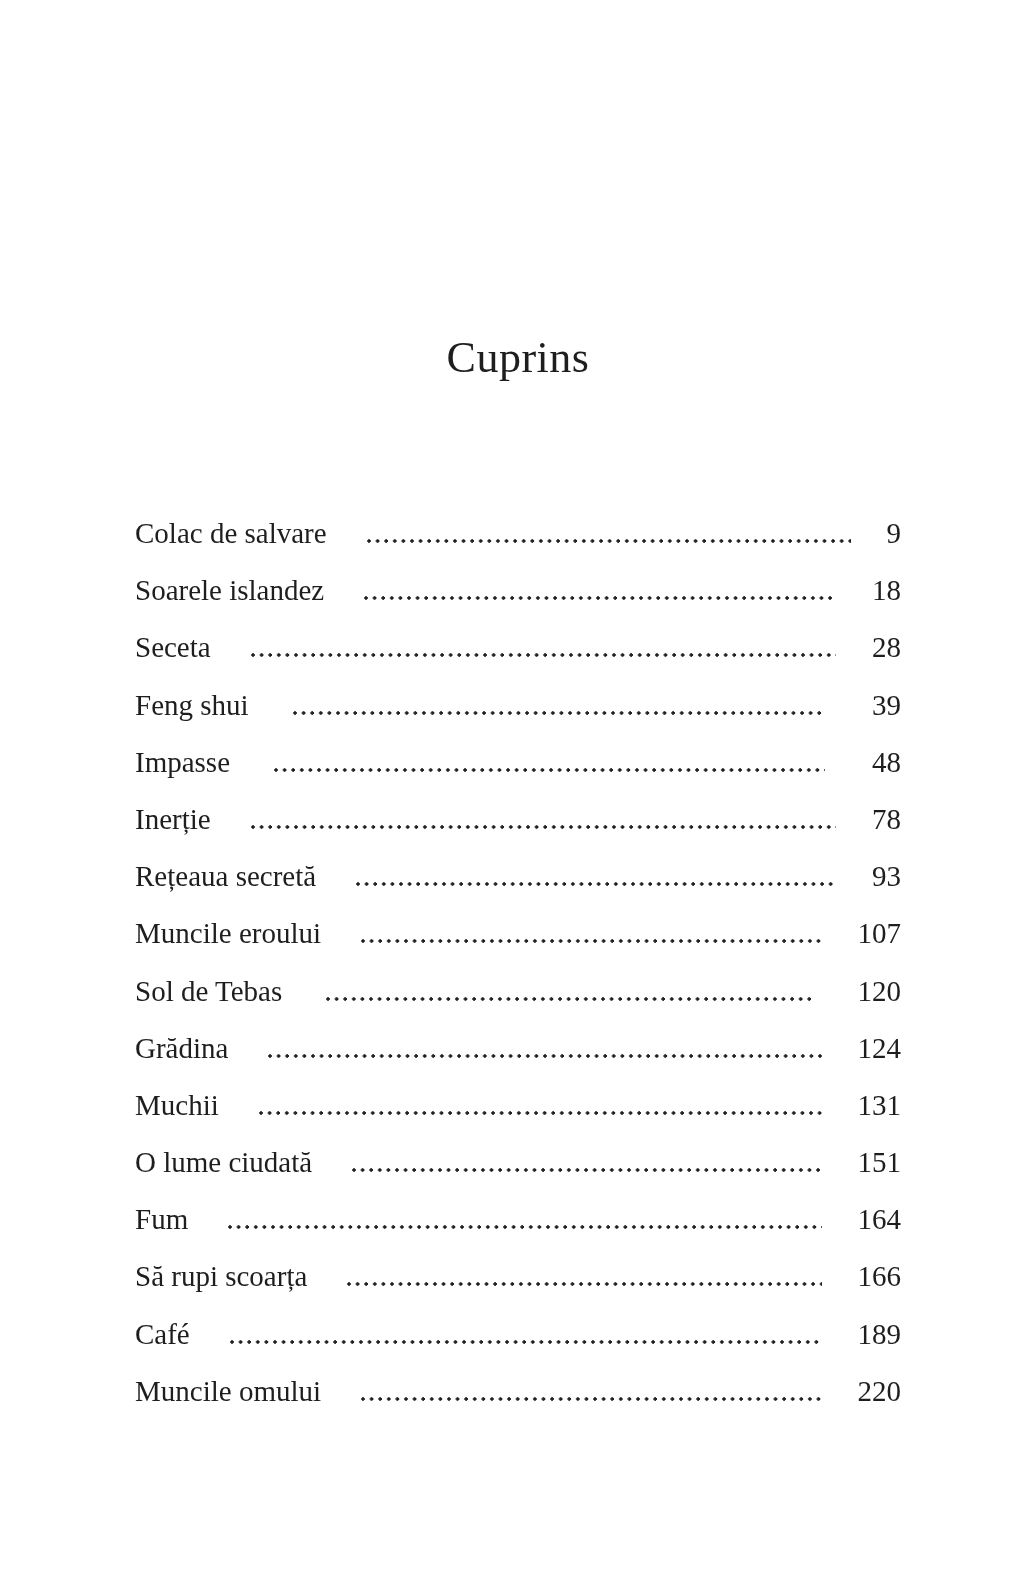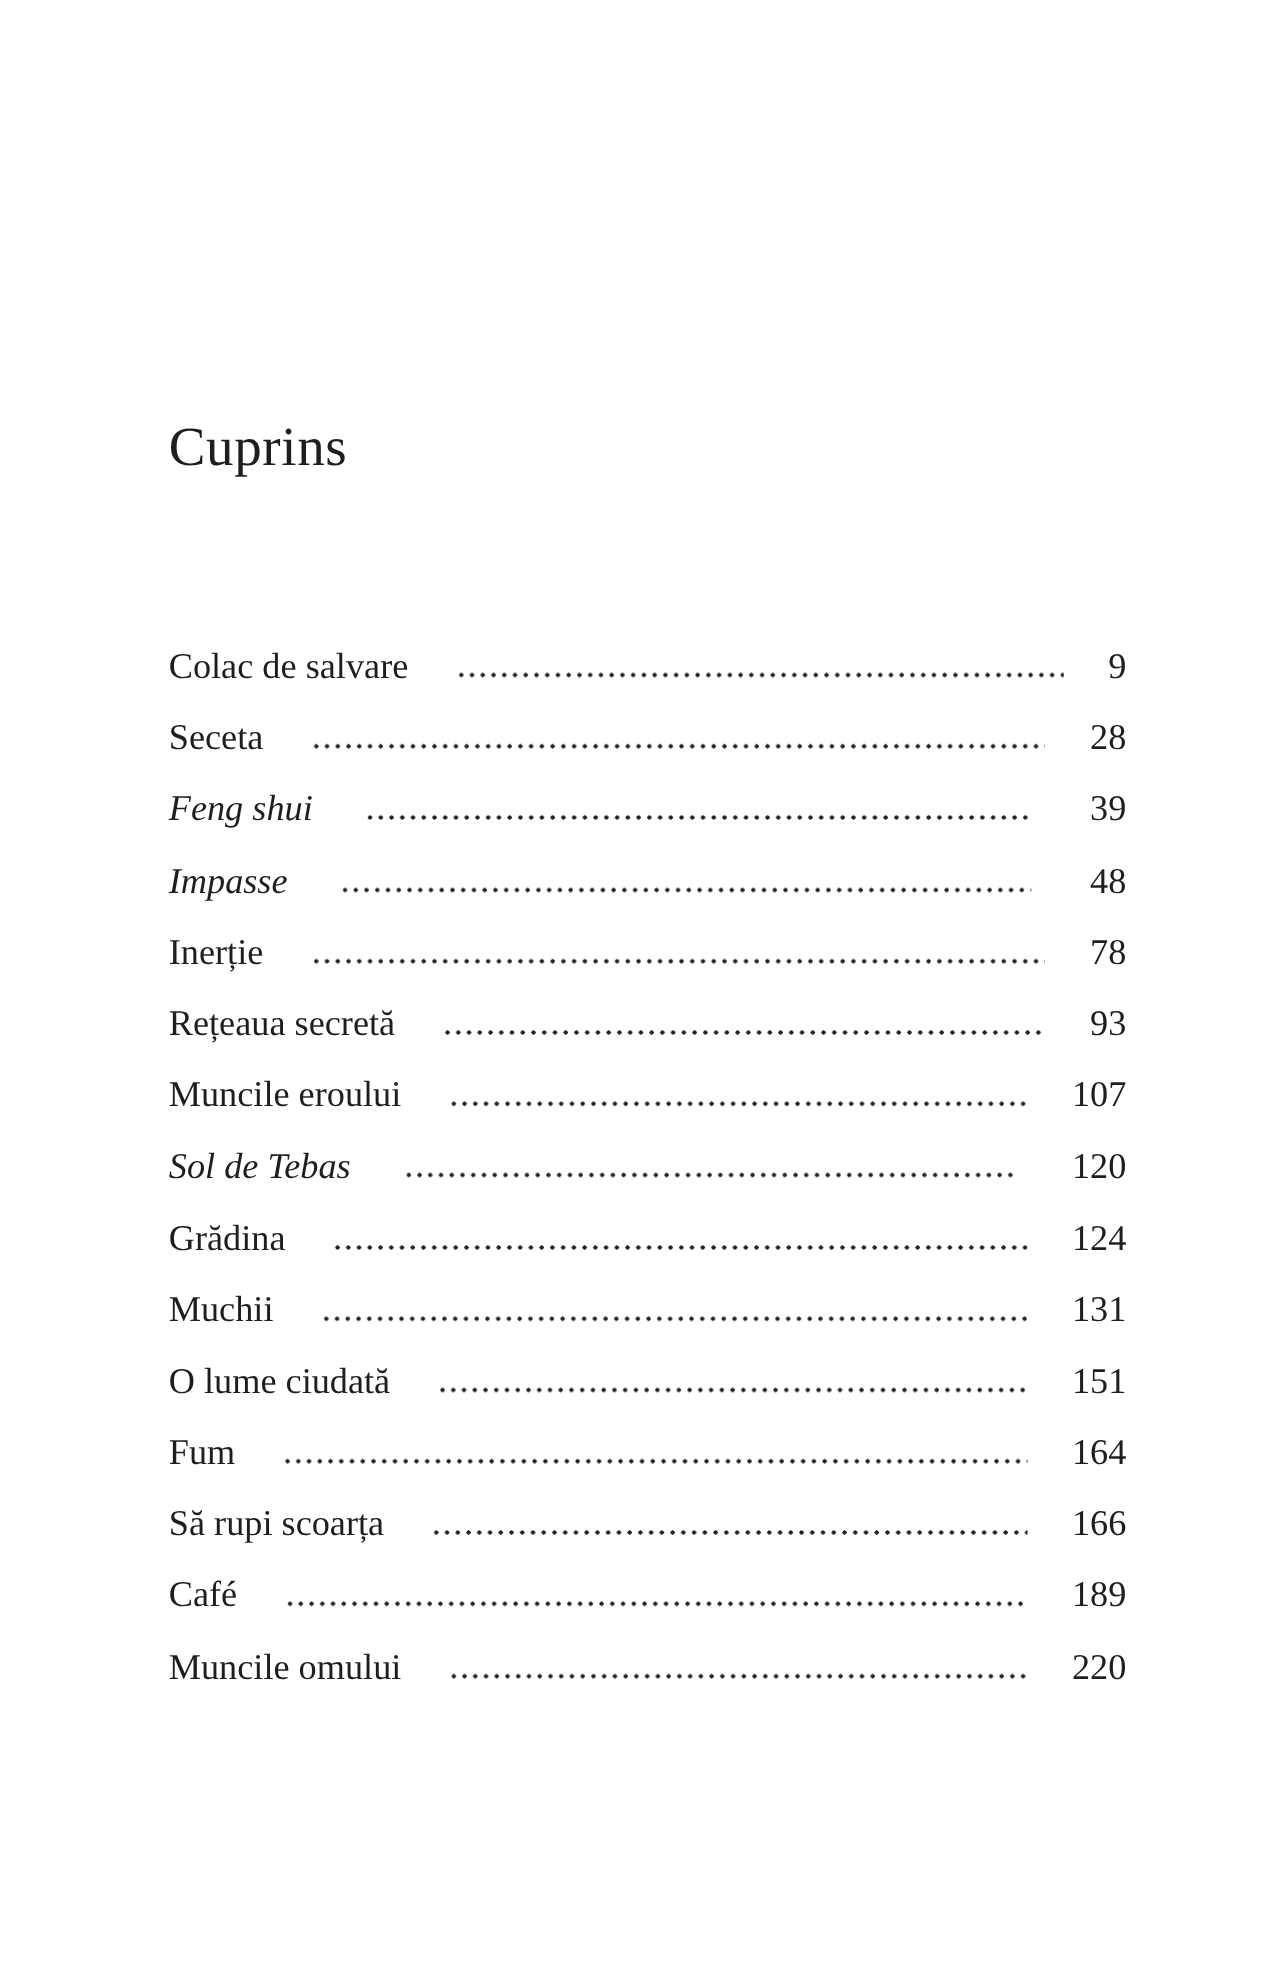--- a/index.html
+++ b/index.html
@@ -19,20 +19,21 @@
     position: absolute;
     inset: 0;
     background: #ffffff;
   }
   .page-title {
     position: absolute;
     top: 336px;
     left: 135px;
     width: 766px;
     margin: 0;
+    text-align: center;
     font-size: 44px;
     font-weight: 400;
     line-height: 1;
     letter-spacing: 0.5px;
     color: #1e1e1e;
   }
   .toc {
     position: absolute;
     top: 505px;
     left: 135px;
@@ -57,21 +58,20 @@
     background-image: radial-gradient(circle at 2px 2px, #222222 1.5px, rgba(0,0,0,0) 1.9px);
     background-size: 8.6px 4px;
     background-repeat: repeat-x;
     background-position: left center;
   }
   .toc-page {
     flex: 0 0 auto;
     text-align: right;
   }
   .toc-row.italic .toc-title {
-    font-style: italic;
   }
   .toc-row.italic .toc-dots {
     margin-left: 10px;
     margin-right: 4px;
   }
   .toc-row.italic .toc-page {
     margin-left: 9px;
     text-align: center;
   }
 </style>
@@ -81,20 +81,25 @@
 <div class="sheet">
   <h1 class="page-title">Cuprins</h1>
 
   <div class="toc" id="toc-list">
   <div class="toc-row">
     <span class="toc-title">Colac de salvare</span>
     <span class="toc-dots"></span>
     <span class="toc-page">9</span>
   </div>
 
+  <div class="toc-row">
+    <span class="toc-title">Soarele islandez</span>
+    <span class="toc-dots"></span>
+    <span class="toc-page">18</span>
+  </div>
 
   <div class="toc-row">
     <span class="toc-title">Seceta</span>
     <span class="toc-dots"></span>
     <span class="toc-page">28</span>
   </div>
 
   <div class="toc-row italic">
     <span class="toc-title">Feng shui</span>
     <span class="toc-dots"></span>

